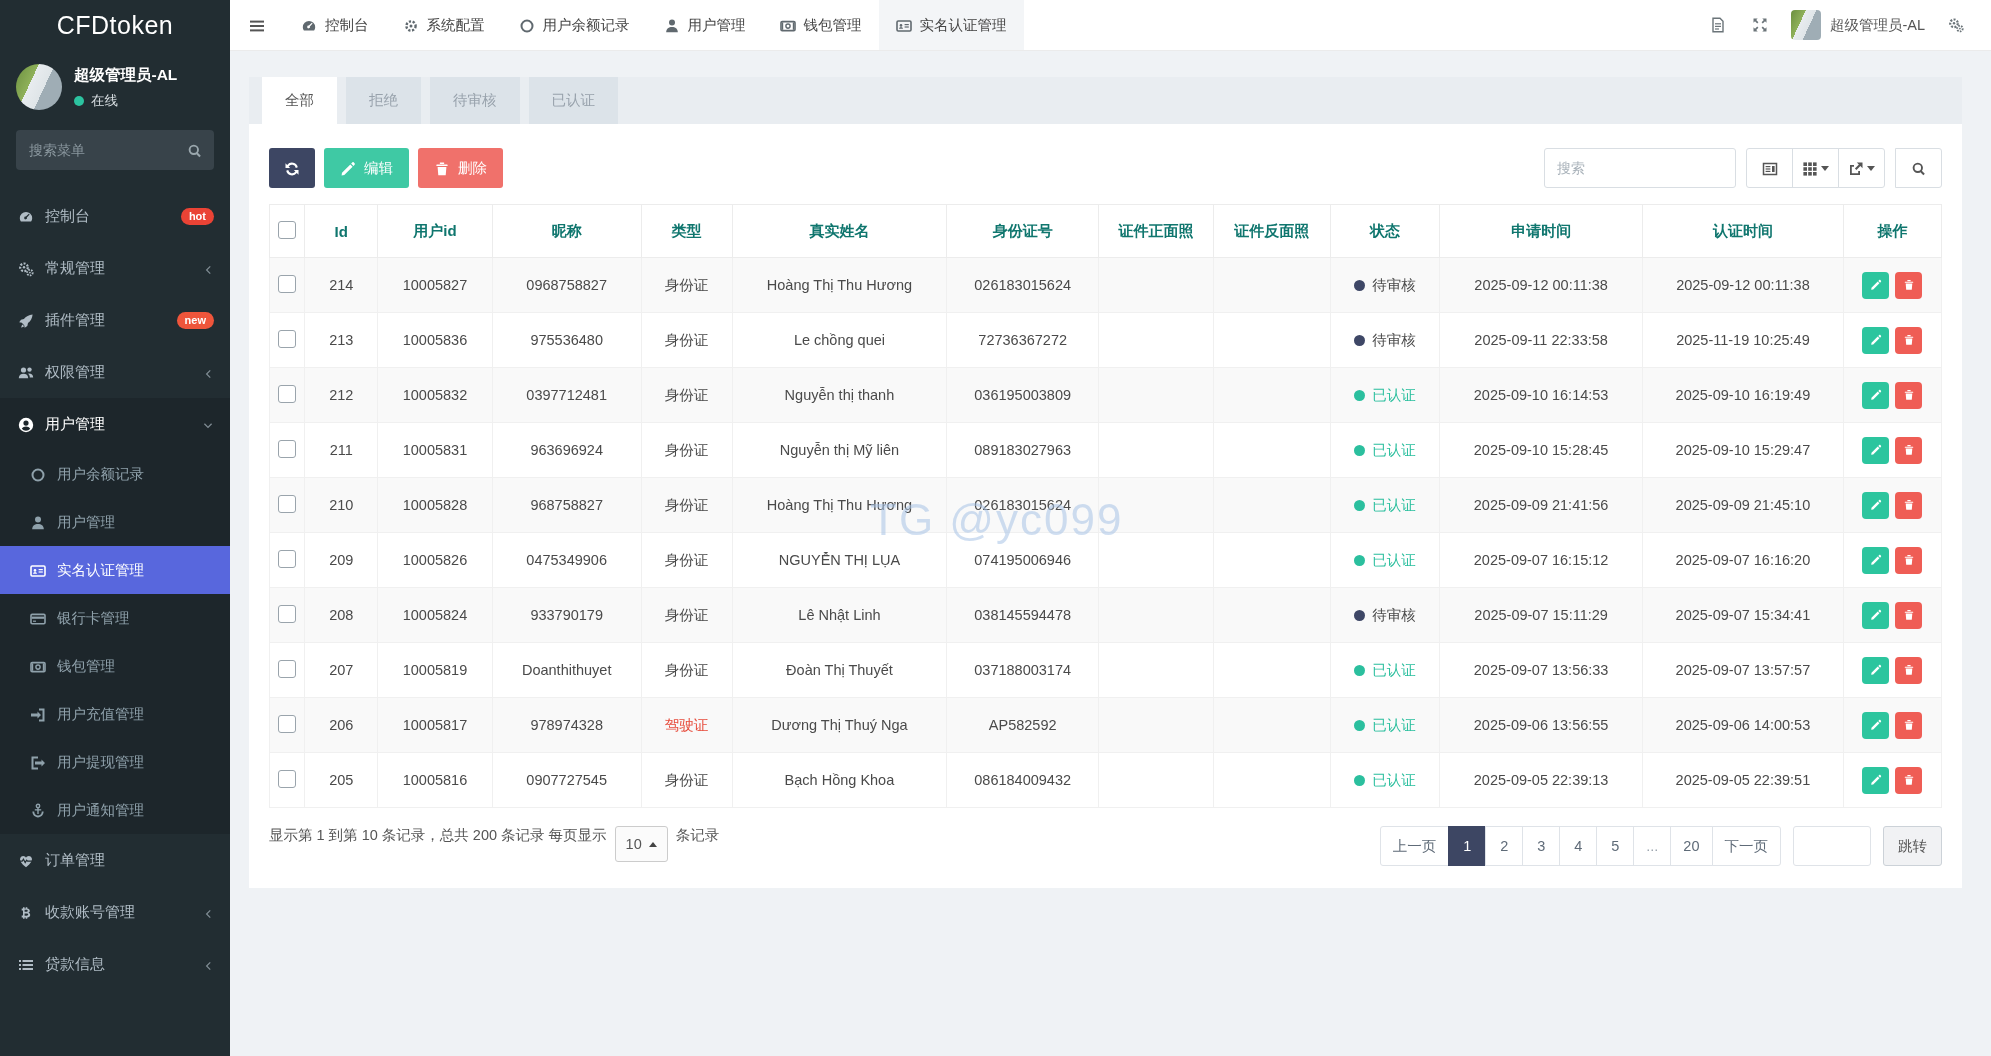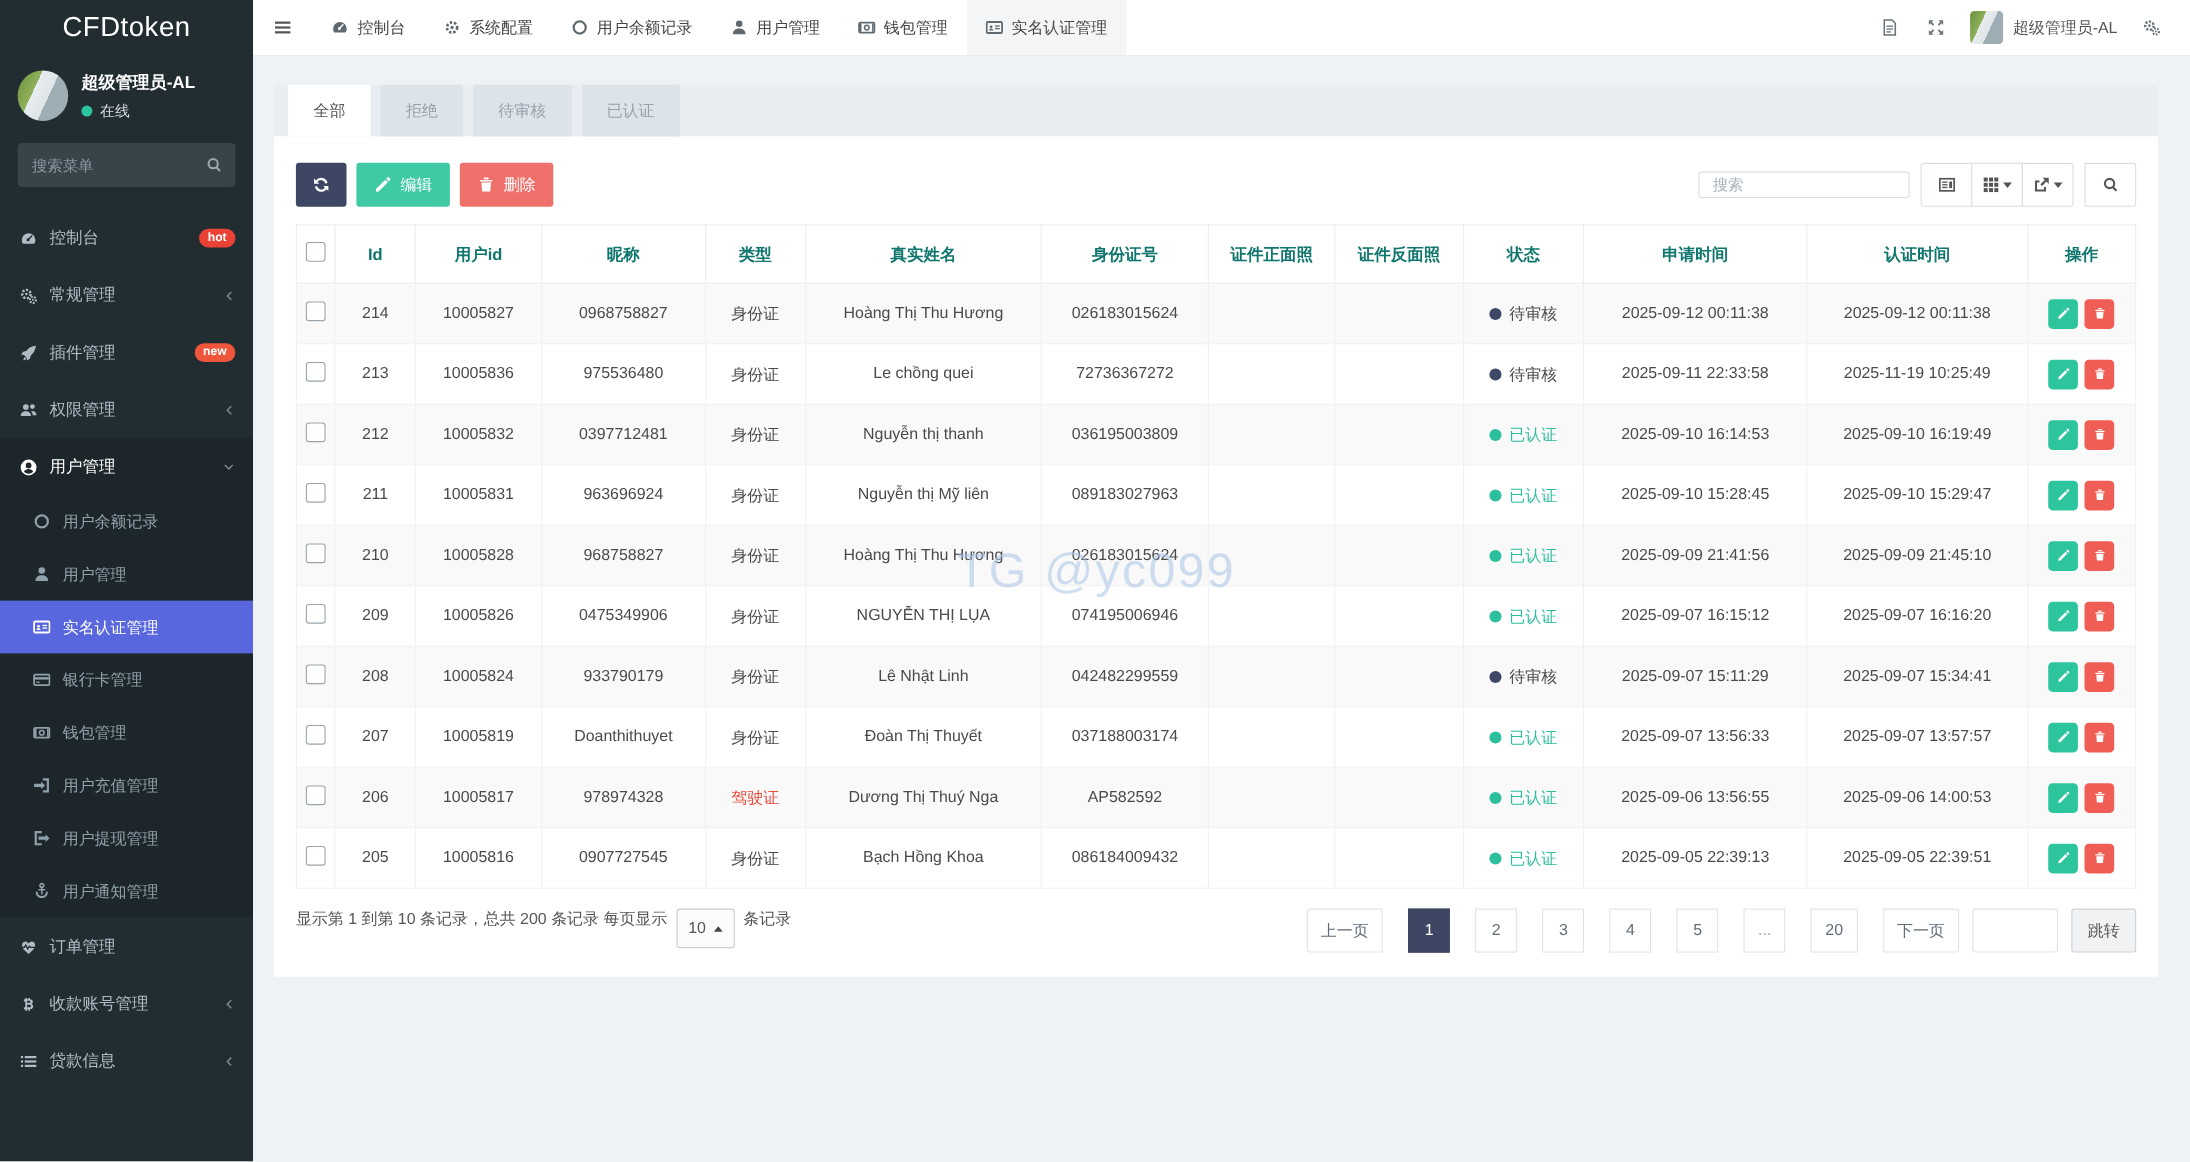--- a/index.html
+++ b/index.html
@@ -50,21 +50,21 @@
   .tab.active{background:#fff;color:#555;}
   .tab.inactive{background:#dce3e9;color:#98a2ac;}
   .panel{background:#fff;padding:24px 20px 22px;min-height:654px;box-sizing:border-box;}
   .toolbar{display:flex;align-items:center;}
   .btn{height:40px;border:none;border-radius:3px;font-size:14.5px;display:inline-flex;align-items:center;gap:8px;
     cursor:pointer;font-family:inherit;}
   .btn-refresh{width:46px;justify-content:center;background:#3d4663;color:#fff;margin-right:9px;}
   .btn-edit{background:#3fc9a4;color:#fff;padding:0 16px;margin-right:9px;}
   .btn-del{background:#f0716b;color:#fff;padding:0 16px;}
   .toolbar-right{margin-left:auto;display:flex;align-items:center;gap:10px;}
-  .search-input{width:192px;height:24px;border:1px solid #d9dee3;border-radius:3px;padding:0 12px;font-size:14px;
+  .search-input{width:192px;height:40px;border:1px solid #d9dee3;border-radius:3px;padding:0 12px;font-size:14px;
     color:#555;outline:none;box-sizing:border-box;font-family:inherit;}
   .search-input::placeholder{color:#a9b2ba;}
   .btn-group{display:flex;}
   .gbtn{width:47px;height:40px;background:#fff;border:1px solid #d9dee3;margin-left:-1px;display:flex;align-items:center;
     justify-content:center;gap:3px;color:#555;cursor:pointer;box-sizing:border-box;}
   .gbtn:first-child{border-radius:3px 0 0 3px;margin-left:0;}
   .gbtn:last-child{border-radius:0 3px 3px 0;}
   .gbtn-single{border-radius:3px;margin-left:0;}
   .caret{width:0;height:0;border-left:4px solid transparent;border-right:4px solid transparent;border-top:5px solid #555;}
   
@@ -79,21 +79,21 @@
   .act-btn{width:27px;height:27px;border:none;border-radius:4px;color:#fff;display:inline-flex;align-items:center;
     justify-content:center;cursor:pointer;margin:0 3px;}
   .act-edit{background:#2cc59e;}
   .act-del{background:#ef5d55;}
   
   .tfoot{display:flex;align-items:flex-start;margin-top:18px;font-size:14.5px;color:#555;}
   .pagesize{display:inline-flex;align-items:center;gap:7px;height:34px;padding:0 10px;border:1px solid #ccc;
     border-radius:3px;background:#fbfbfb;margin:0 8px;cursor:pointer;}
   .caret-up{width:0;height:0;border-left:4px solid transparent;border-right:4px solid transparent;border-bottom:5px solid #444;}
   .pager-zone{margin-left:auto;display:flex;align-items:center;gap:12px;}
-  .pager{display:flex;gap:24px;}
+  .pager{display:flex;}
   .pg{min-width:38px;height:40px;padding:0 12px;box-sizing:border-box;border:1px solid #dfe3e8;margin-left:-1px;
     background:#fff;color:#5f6b78;display:flex;align-items:center;justify-content:center;font-size:14.5px;cursor:pointer;}
   .pg:first-child{border-radius:3px 0 0 3px;margin-left:0;}
   .pg:last-child{border-radius:0 3px 3px 0;}
   .pg.active{background:#3d4663;border-color:#3d4663;color:#fff;}
   .pg.dots{color:#9aa4ad;cursor:default;}
   .jump-input{width:78px;height:40px;border:1px solid #dfe3e8;border-radius:3px;box-sizing:border-box;outline:none;
     font-size:14px;padding:0 8px;font-family:inherit;}
   .jump-btn{height:40px;padding:0 14px;background:#f1f2f4;border:1px solid #ccd2d8;border-radius:3px;color:#555;
     font-size:14.5px;cursor:pointer;font-family:inherit;}
@@ -634,21 +634,21 @@
                     </svg>
                   </button></td>
               </tr>
               <tr class="odd">
                 <td><span class="cb"></span></td>
                 <td>208</td>
                 <td>10005824</td>
                 <td>933790179</td>
                 <td>身份证</td>
                 <td>Lê Nhật Linh</td>
-                <td>042482299559</td>
+                <td>038145594478</td>
                 <td></td>
                 <td></td>
                 <td><span class="status">
                     <span class="sdot" style="background:#3e4766"></span>
                     <span style="color:#4a4a4a">待审核</span>
                   </span></td>
                 <td>2025-09-07 15:11:29</td>
                 <td>2025-09-07 15:34:41</td>
                 <td><button class="act-btn act-edit">
                     <svg class="ic small" viewBox="0 0 16 16" fill="currentColor" aria-hidden="true">

